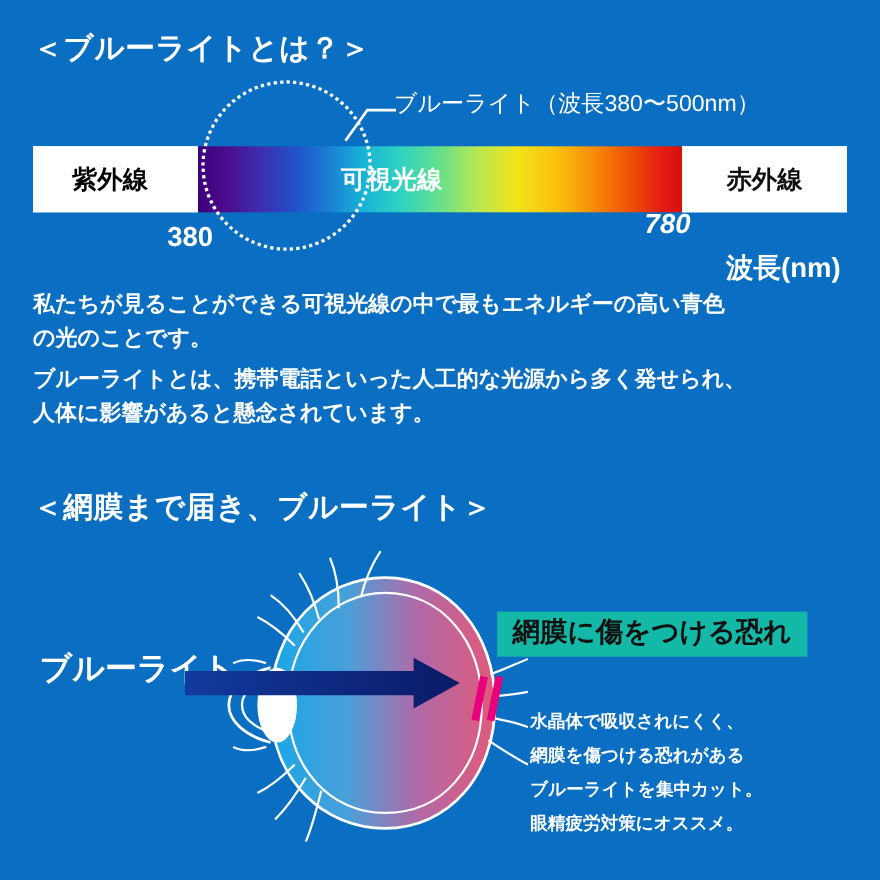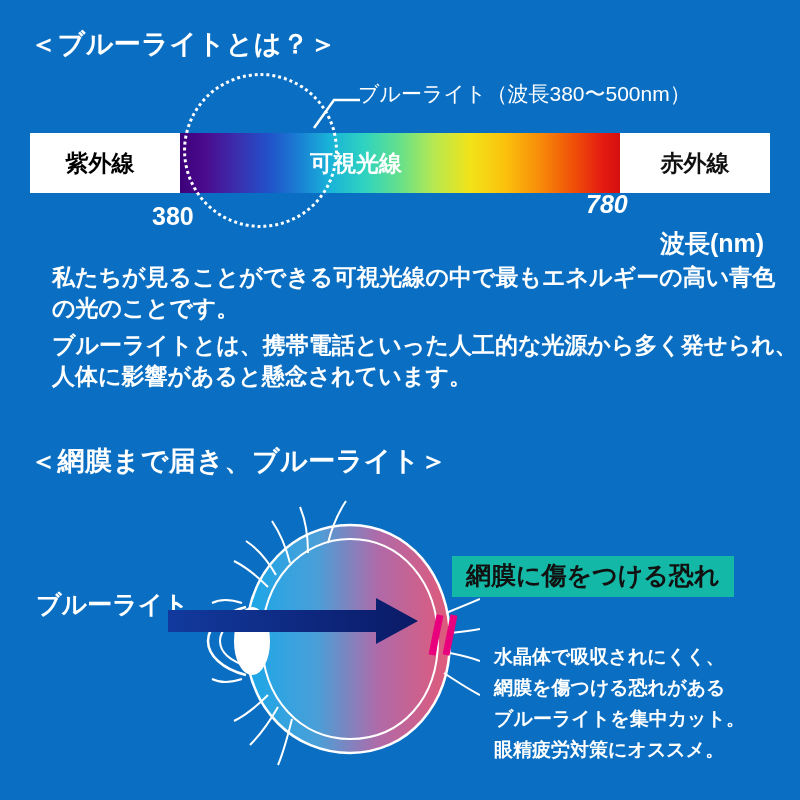--- a/index.html
+++ b/index.html
@@ -145,43 +145,42 @@
     white-space: nowrap;
   }
   #wl-380 { left: 152px; top: 202px; }
   #wl-780 { left: 586px; top: 190px; font-style: italic; }
   #wl-unit { left: 660px; top: 202px; margin-top: 25px; }
 
   
   .body-text {
     position: absolute;
     left: 30px;
-    font-size: 23px;
+    font-size: 20px;
     line-height: 31px;
     font-weight: bold;
     white-space: pre-line;
-    margin-left: 22px;
   }
   #para-1 { top: 262px; }
   #para-2 { top: 330px; }
 
   
   .eye-area {
     position: absolute;
     left: 150px;
     top: 495px;
     width: 330px;
     height: 290px;
   }
 
   .arrow-label {
     position: absolute;
     left: 36px;
     top: 588px;
-    font-size: 25px;
+    font-size: 29px;
     font-weight: bold;
     white-space: nowrap;
   }
   .blue-arrow {
     position: absolute;
     left: 168px;
     top: 598px;
     width: 250px;
     height: 46px;
   }
@@ -197,25 +196,24 @@
     font-weight: bold;
     padding: 7px 14px 9px 14px;
     white-space: nowrap;
     line-height: 1;
   }
 
   .right-text {
     position: absolute;
     left: 482px;
     top: 641px;
-    font-size: 19px;
+    font-size: 16px;
     line-height: 31px;
     font-weight: bold;
     white-space: pre-line;
-    margin-left: 12px;
   }
 </style>
 </head>
 <body>
 
 <div class="page">
 
   <div class="heading" id="heading-1">＜ブルーライトとは？＞</div>
 
   <div class="bluelight-caption">ブルーライト（波長380〜500nm）</div>

